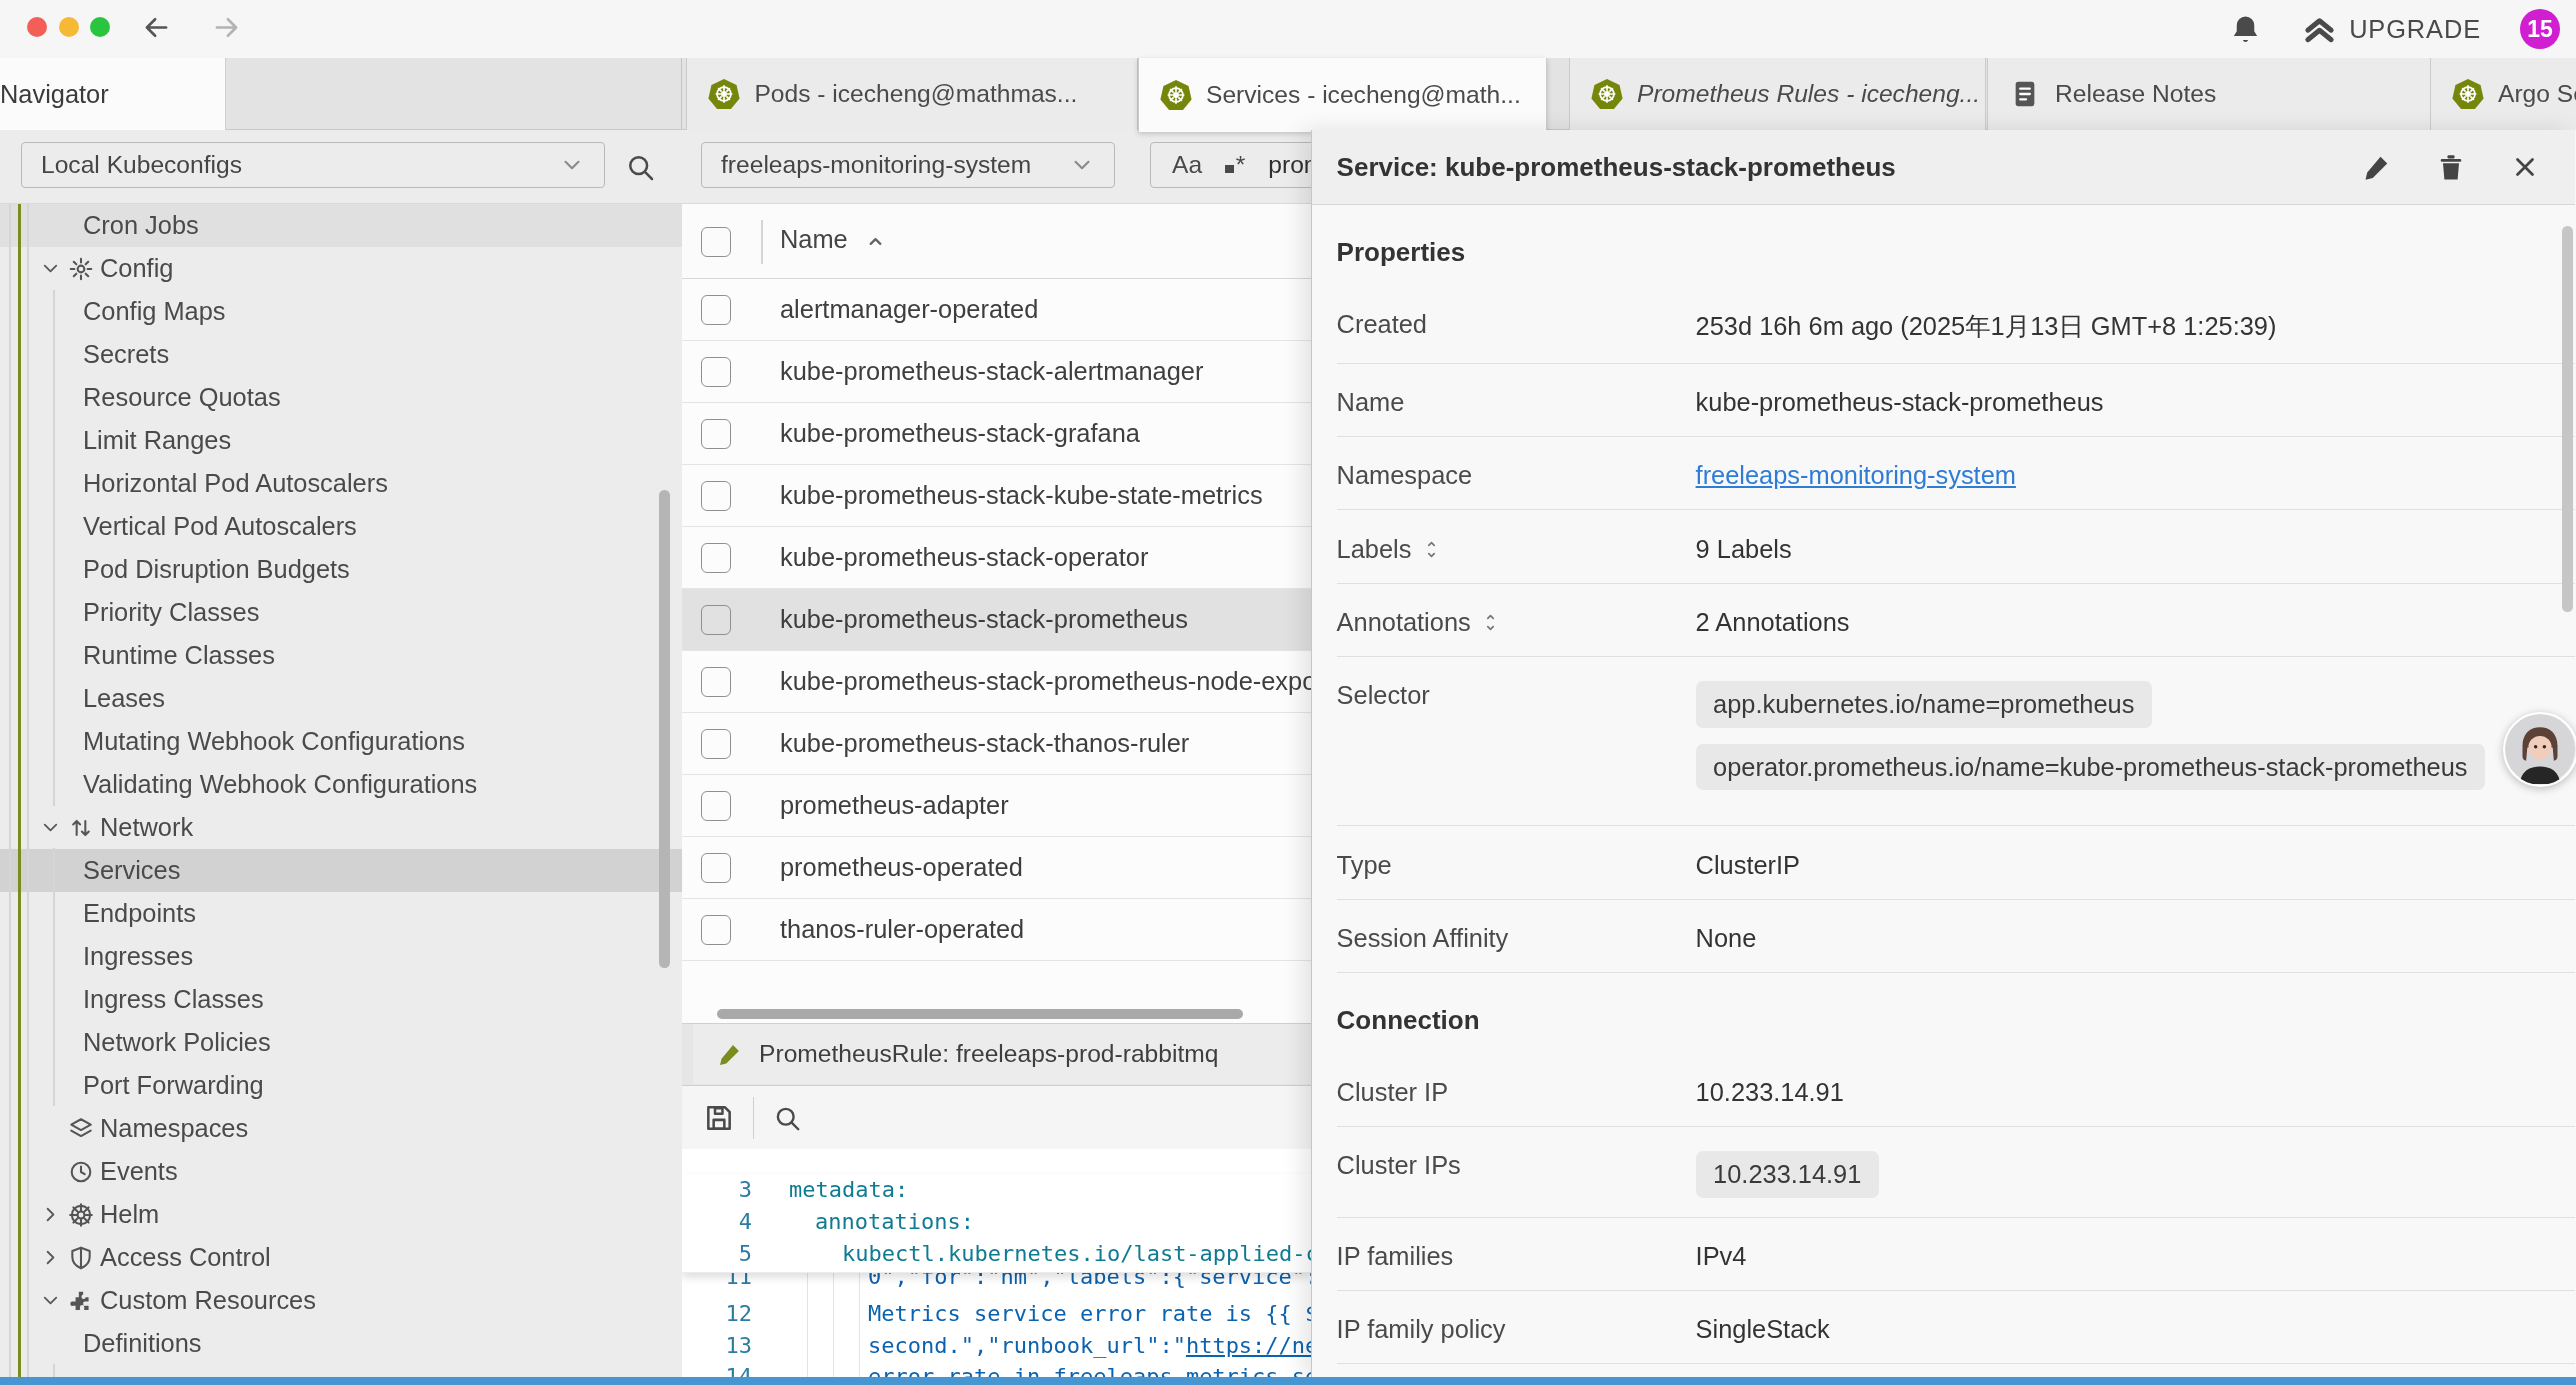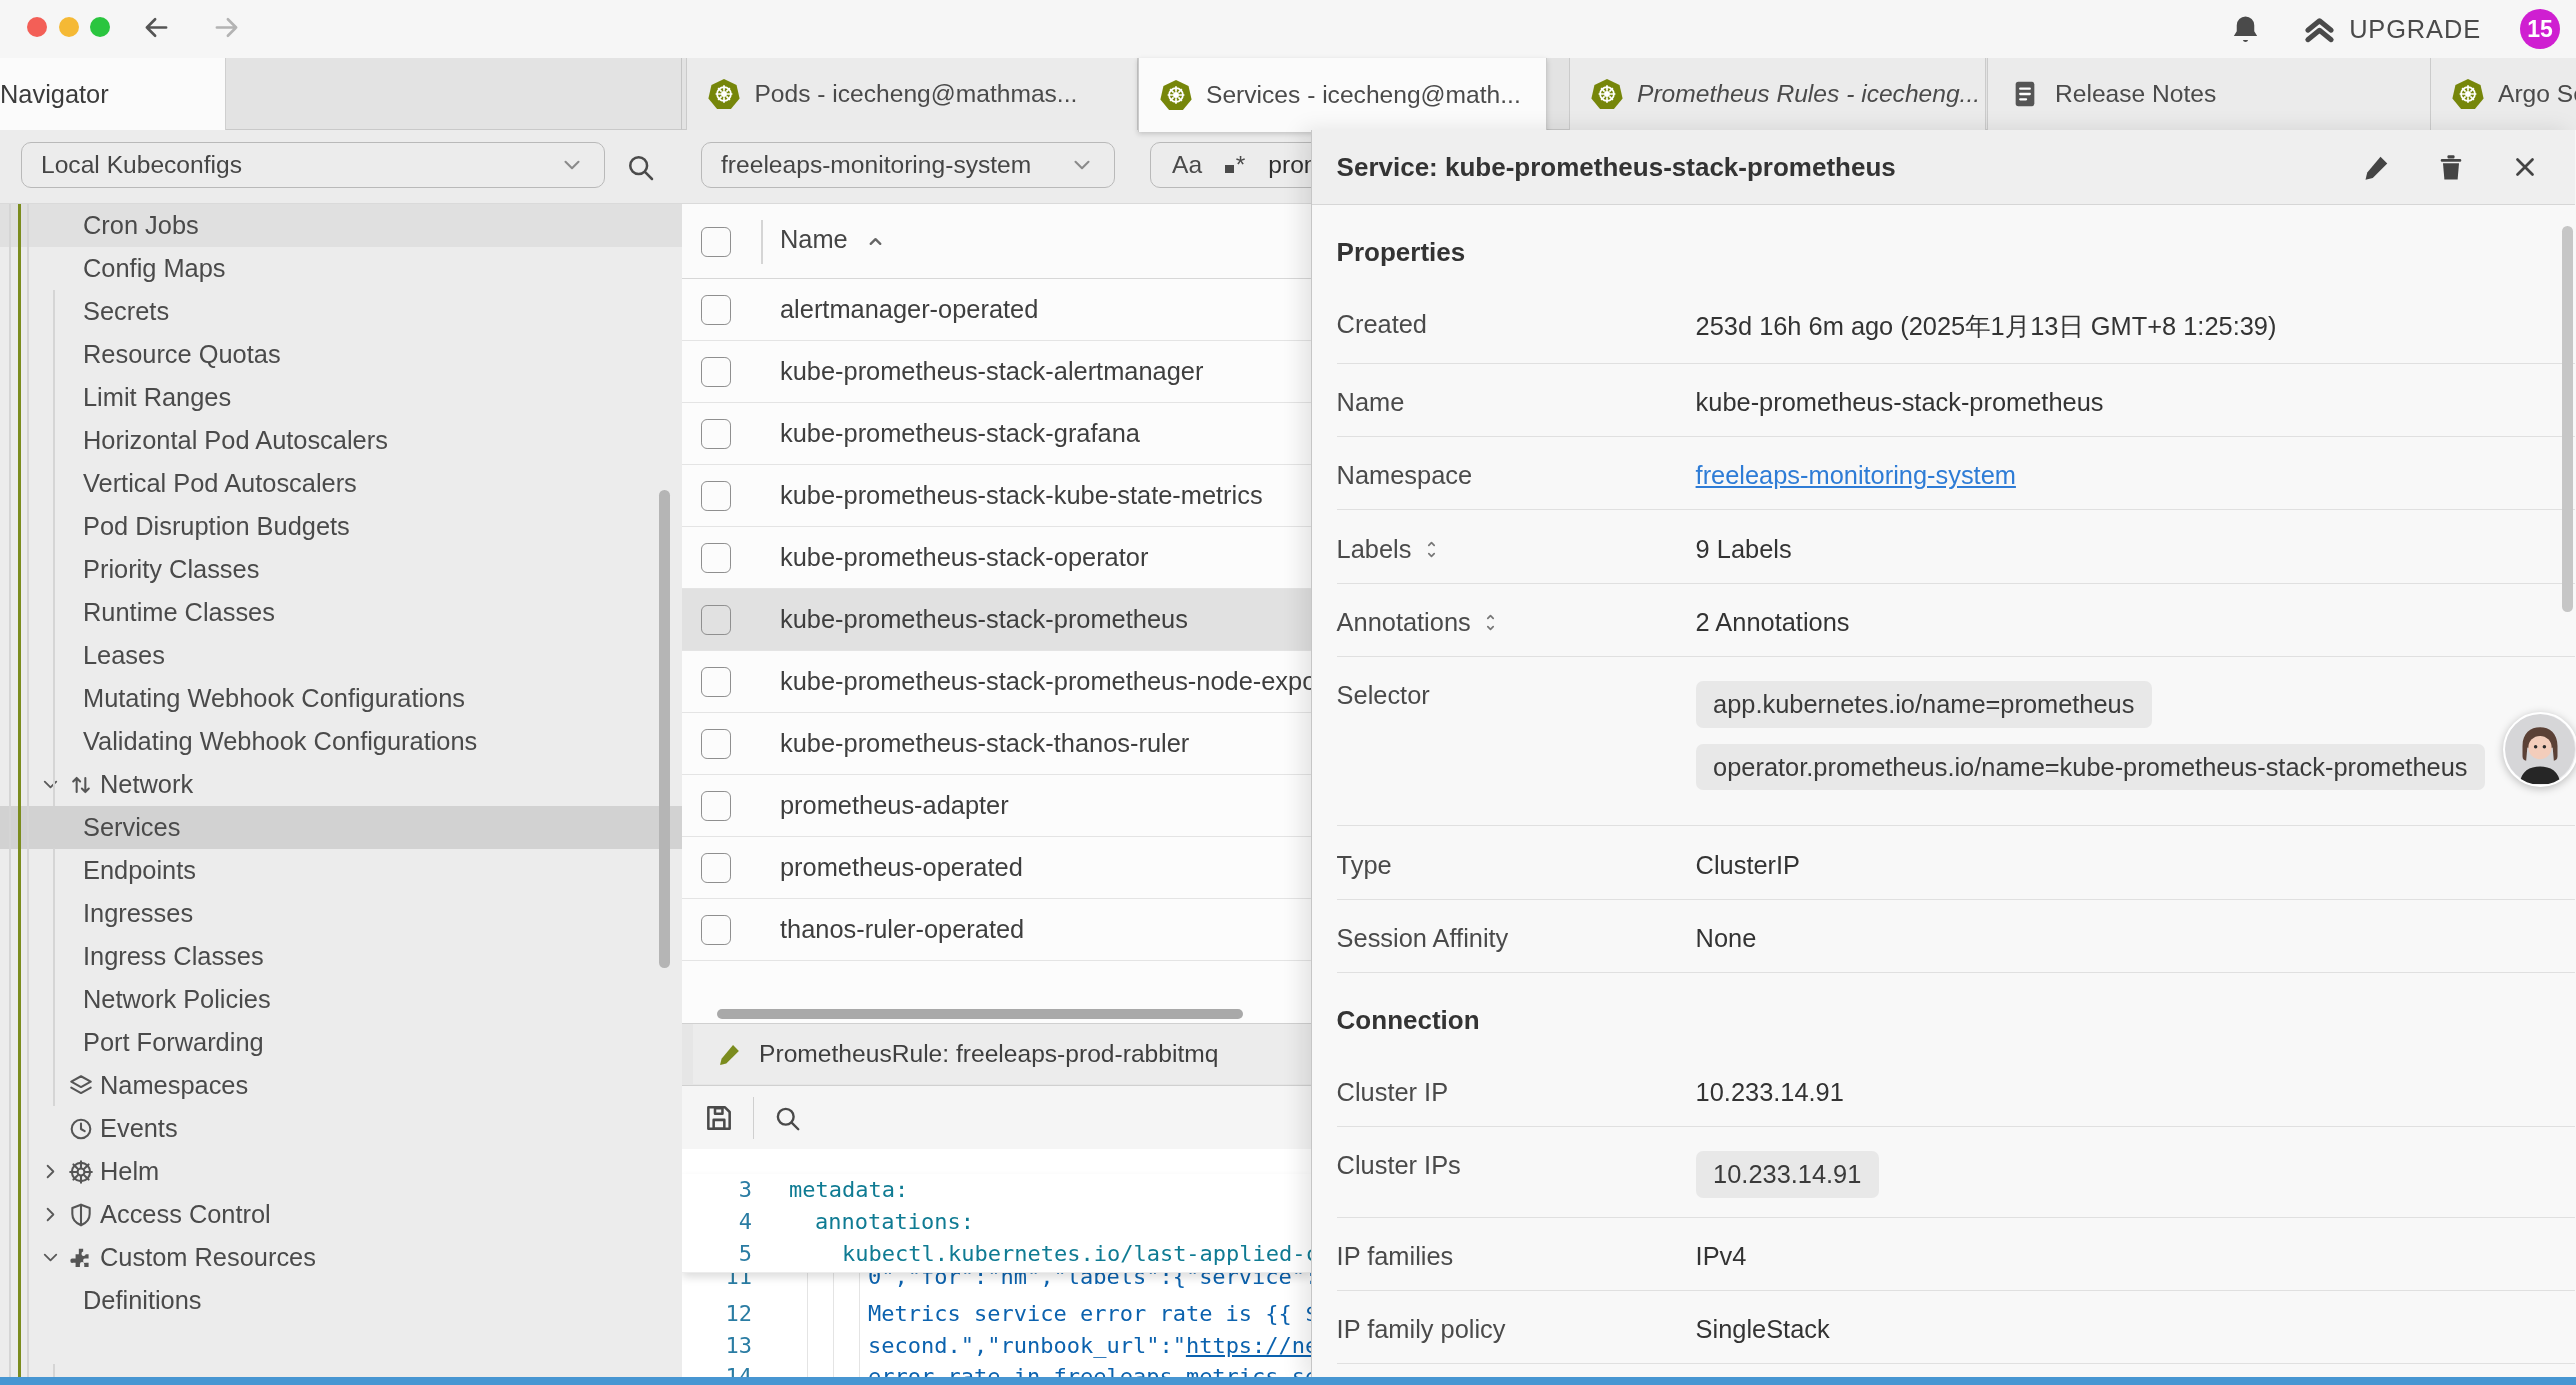--- a/index.html
+++ b/index.html
@@ -23,21 +23,21 @@
           display:flex;align-items:center;box-sizing:border-box;font-size:25.4px;color:#3b3b3b;}
   #tabbar{left:682px;top:58px;width:1894px;height:72px;background:#e3e3e3;border-bottom:1.8px solid #c9c9c9;box-sizing:border-box;}
   .tab{position:absolute;top:0;height:72px;background:#ebebeb;border-right:1.8px solid #cbcbcb;border-left:1.8px solid #cbcbcb;
        display:flex;align-items:center;gap:14px;padding:0 21px;box-sizing:border-box;font-size:24.6px;color:#4a4a4a;overflow:hidden;white-space:nowrap;}
   .tab.active{background:#fbfbfb;height:74px;z-index:2;box-shadow:0 1.8px 5.3px rgba(0,0,0,.18);}
   .tab.italic .tlabel{font-style:italic;}
 
   
   #sidebar{left:0;top:130px;width:682px;height:1249px;background:#ececec;}
   #sb-toolbar{position:absolute;left:0;top:0;width:682px;height:74px;border-bottom:1.8px solid #dadada;box-sizing:border-box;}
-  .selectbox{position:absolute;height:46px;border:1.8px solid #b9b9b9;border-radius:10px;display:flex;align-items:center;
+  .selectbox{position:absolute;height:46px;border:1.8px solid #b9b9b9;border-radius:4px;display:flex;align-items:center;
              font-size:24.6px;color:#454545;box-sizing:border-box;background:transparent;}
   .selectbox .chev{margin-left:auto;color:#8a8a8a;}
   #tree{position:absolute;left:0;top:74px;width:682px;height:1173px;overflow:hidden;}
   .trow{position:relative;height:43px;display:flex;align-items:center;font-size:25.4px;color:#4a4a4a;text-align:right;}
   .trow.hov{background:#e0e0e0;}
   .trow.sel{background:#d2d2d2;}
   .trow .chev{position:absolute;left:39px;color:#5a5a5a;}
   .trow .gicon{position:absolute;left:68px;color:#555;}
   .guide{position:absolute;width:1.8px;background:#d5d5d5;}
   #olive-stripe{position:absolute;left:17.5px;top:0;width:3.5px;height:1173px;background:#7b8c1e;z-index:5;}
@@ -226,20 +226,34 @@
             <circle cx="11" cy="11" r="6.3"></circle>
             <path d="M15.7 15.7L21 21"></path>
           </svg>
         </span>
     </div>
     <div id="tree">
         <div class="trow hov">
           <span style="margin-left: 83px;">Cron Jobs</span>
         </div>
         <div class="trow">
+          <span class="chev ico">
+            <svg width="23" height="23" viewBox="0 0 24 24" fill="none" stroke="currentColor" stroke-width="1.9" stroke-linecap="round" stroke-linejoin="round">
+              <path d="M6 9l6 6 6-6"></path>
+            </svg>
+          </span>
+          <span class="gicon ico">
+            <svg width="26" height="26" viewBox="0 0 24 24" fill="none" stroke="currentColor" stroke-width="1.9" stroke-linecap="round" stroke-linejoin="round">
+              <circle cx="12" cy="12" r="3.1"></circle>
+              <path d="M12 2.5v3.4M12 18.1v3.4M2.5 12h3.4M18.1 12h3.4M5.3 5.3l2.4 2.4M16.3 16.3l2.4 2.4M18.7 5.3l-2.4 2.4M7.7 16.3l-2.4 2.4"></path>
+            </svg>
+          </span>
+          <span style="margin-left: 100px;">Config</span>
+        </div>
+        <div class="trow">
           <span style="margin-left: 83px;">Config Maps</span>
         </div>
         <div class="trow">
           <span style="margin-left: 83px;">Secrets</span>
         </div>
         <div class="trow">
           <span style="margin-left: 83px;">Resource Quotas</span>
         </div>
         <div class="trow">
           <span style="margin-left: 83px;">Limit Ranges</span>

